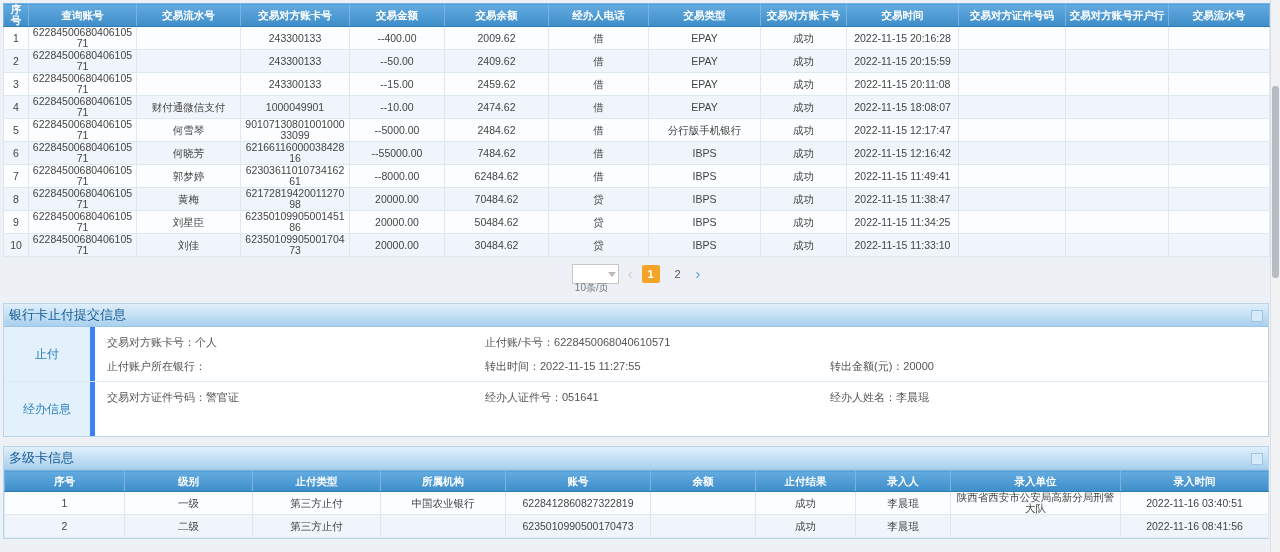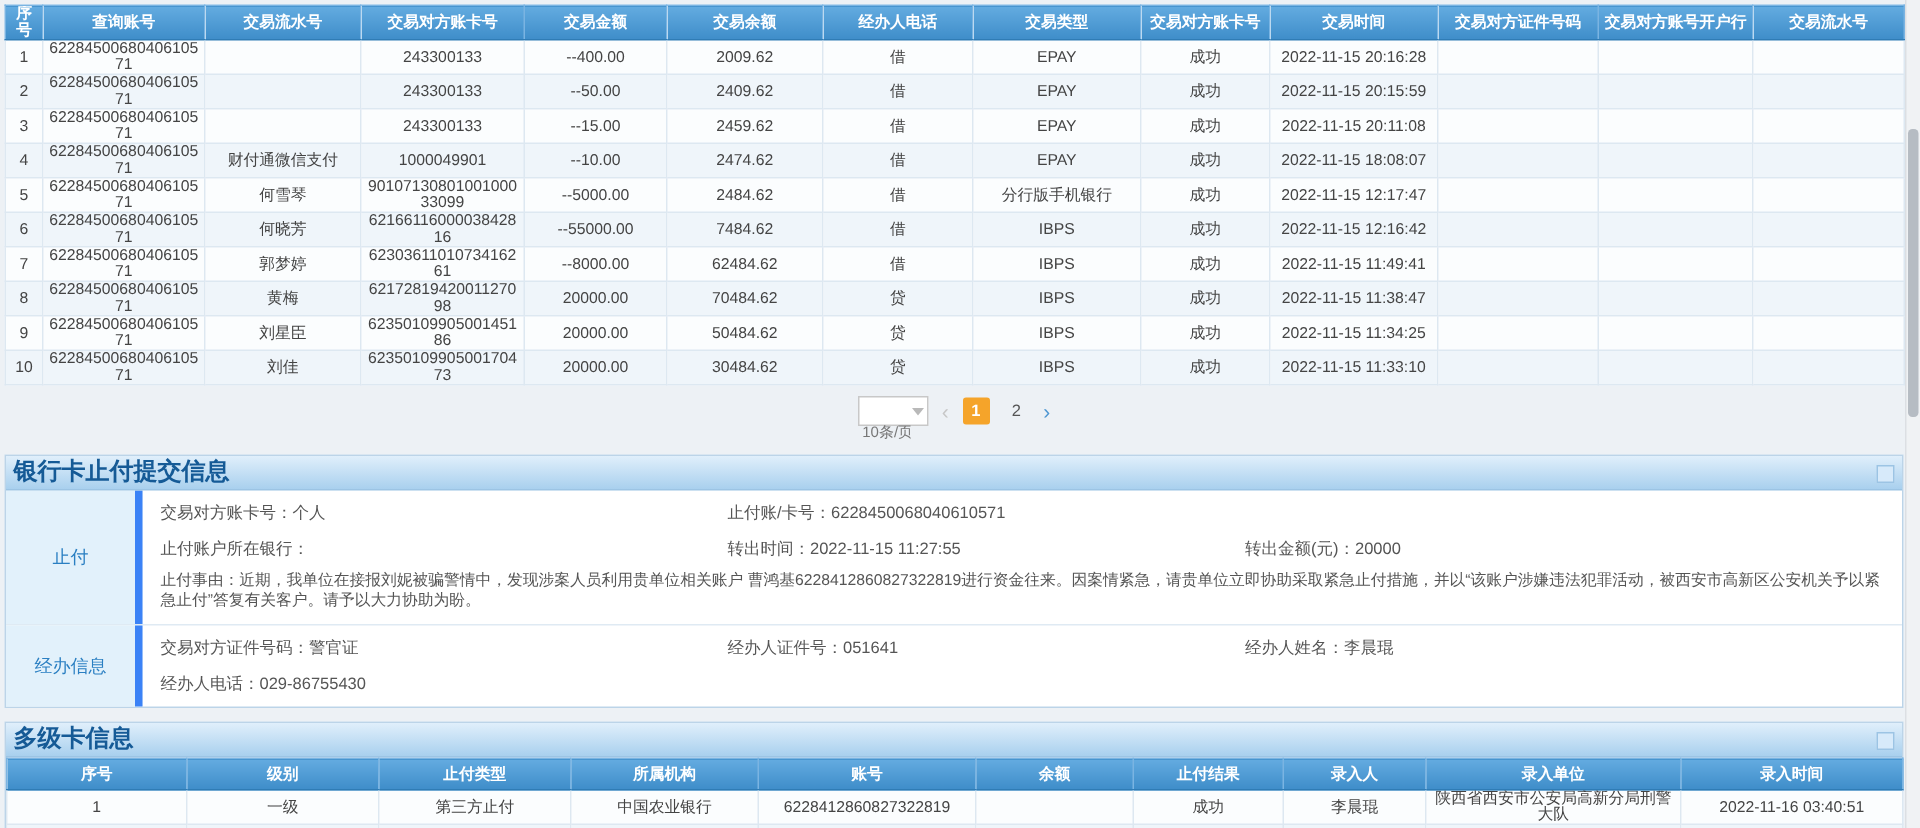--- a/index.html
+++ b/index.html
@@ -31,21 +31,21 @@
   .pg-next{color:#4f97d2;}
   .pg-num{min-width:18px;height:18px;line-height:18px;text-align:center;border-radius:2px;cursor:pointer;
       font-size:11px;color:#555;}
   .pg-num.active{background:#f5a42a;color:#fff;font-weight:bold;}
 
   
   .panel{border:1px solid #bcd4e8;background:#fff;}
   .panel-mid{margin-top:16px;}
   .panel-bot{margin-top:9px;}
   .panel-header{position:relative;height:22px;line-height:22px;background:linear-gradient(#e0effb,#a9d0ee);
-      border-bottom:1px solid #9cc4e4;color:#155a96;font-weight:bold;font-size:16px;padding-left:5px;}
+      border-bottom:1px solid #9cc4e4;color:#155a96;font-weight:normal;font-size:13px;padding-left:5px;}
   .collapse-box{position:absolute;right:5px;top:6px;width:10px;height:10px;background:#d7eafa;
       border:1px solid #9cc4e4;}
 
   .section-row{display:flex;border-bottom:1px solid #dfeaf3;}
   .section-row:last-child{border-bottom:none;}
   .section-label{width:86px;background:#e2f1fb;color:#2a7fc2;display:flex;align-items:center;
       justify-content:center;font-size:12px;border-right:5px solid #3b82f6;flex:none;}
   .section-content{flex:1;padding:3px 8px 3px 12px;min-width:0;}
   .field-row{display:grid;grid-template-columns:378px 345px 1fr;height:24px;line-height:24px;
       font-size:11px;color:#555;white-space:nowrap;}
@@ -289,34 +289,32 @@
         <div class="section-content">
           <div class="field-row">
             <span>交易对方账卡号：个人</span>
             <span>止付账/卡号：6228450068040610571</span>
           </div>
           <div class="field-row">
             <span>止付账户所在银行：</span>
             <span>转出时间：2022-11-15 11:27:55</span>
             <span>转出金额(元)：20000</span>
           </div>
-          <div class="reason">止付事由：近期，我单位在接报刘妮被骗警情中，发现涉案人员利用贵单位相关账户 曹鸿基6228412860827322819进行资金往来。因案情紧急，请贵单位立即协助采取紧急止付措施，并以“该账户涉嫌违法犯罪活动，被西安市高新区公安机关予以紧急止付”答复有关客户。请予以大力协助为盼。</div>
         </div>
       </div>
 
       <div class="section-row">
         <div class="section-label">经办信息</div>
         <div class="section-content">
           <div class="field-row">
             <span>交易对方证件号码：警官证</span>
             <span>经办人证件号：051641</span>
             <span>经办人姓名：李晨琨</span>
           </div>
           <div class="field-row">
-            <span>经办人电话：029-86755430</span>
             <span></span>
               <span></span>
           </div>
         </div>
       </div>
     </div>
 
     <div class="panel panel-bot">
       <div class="panel-header">
         <span>多级卡信息</span>

